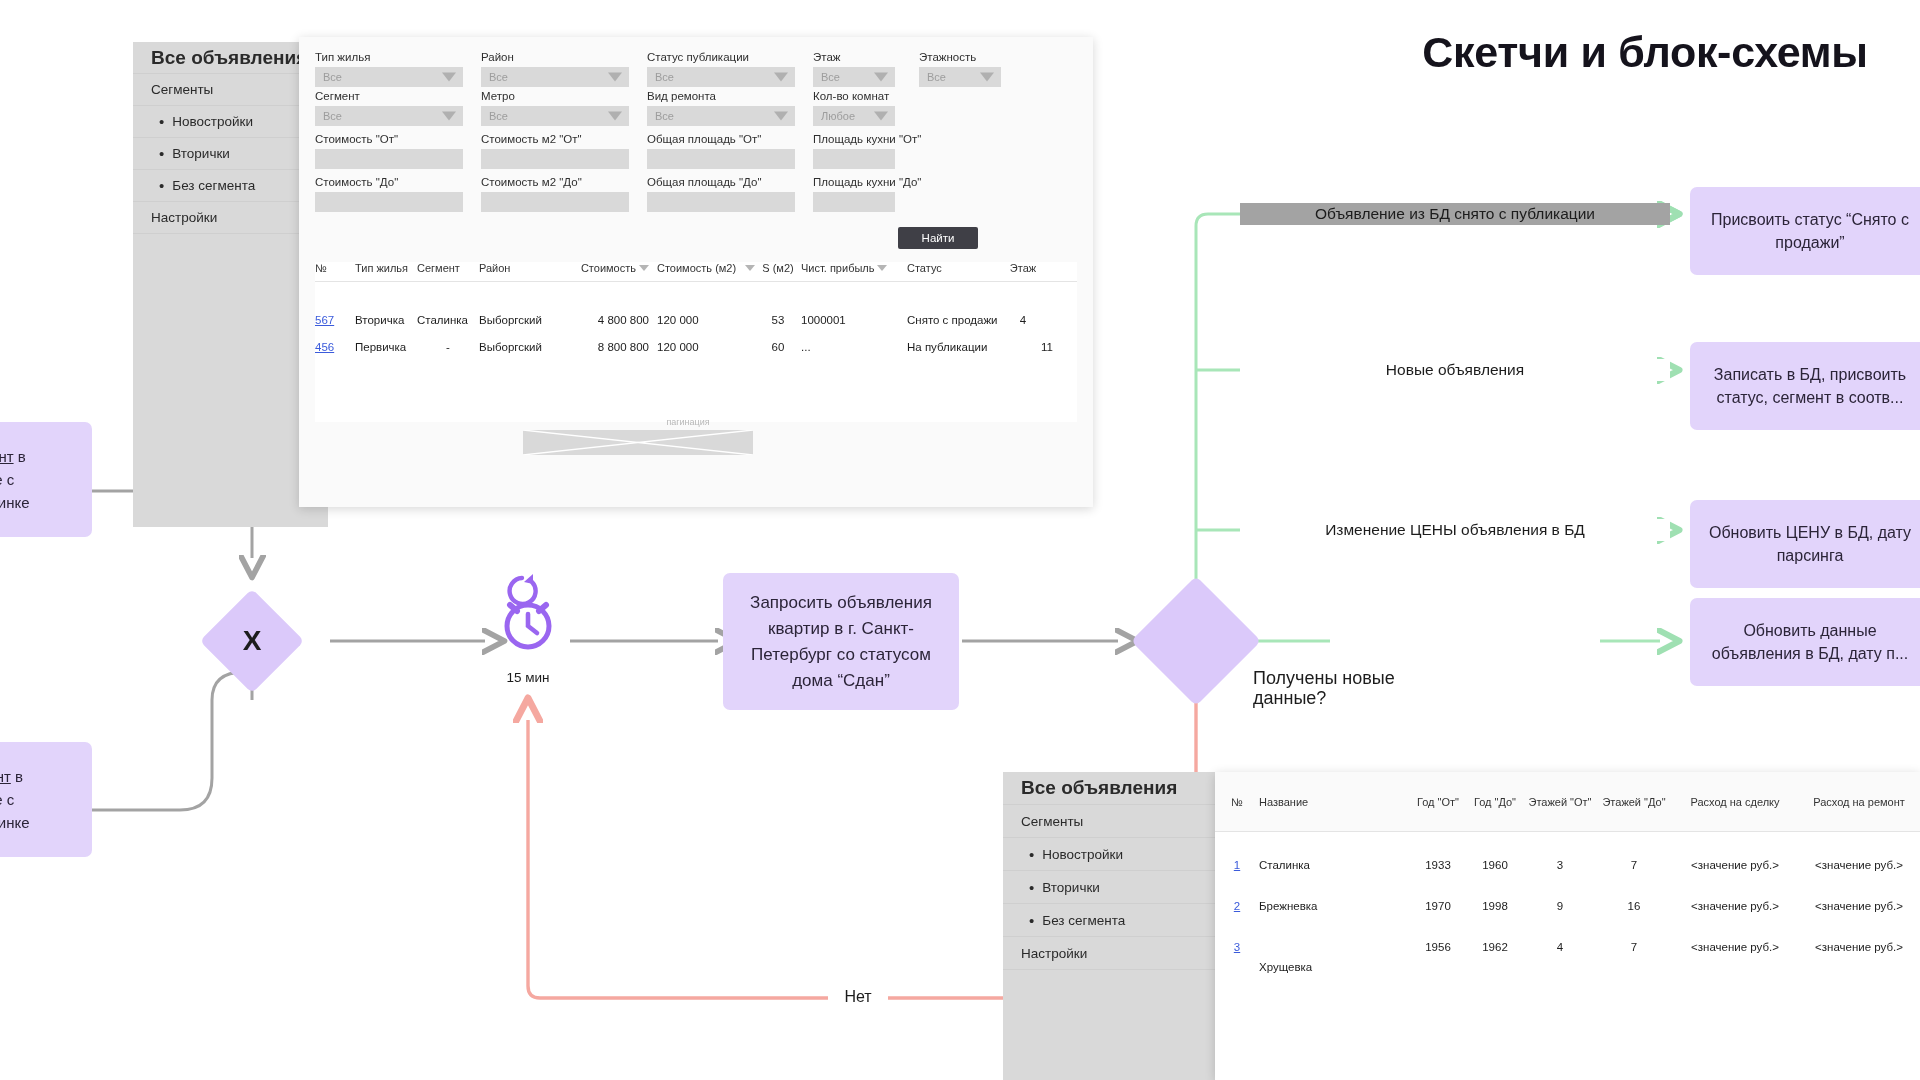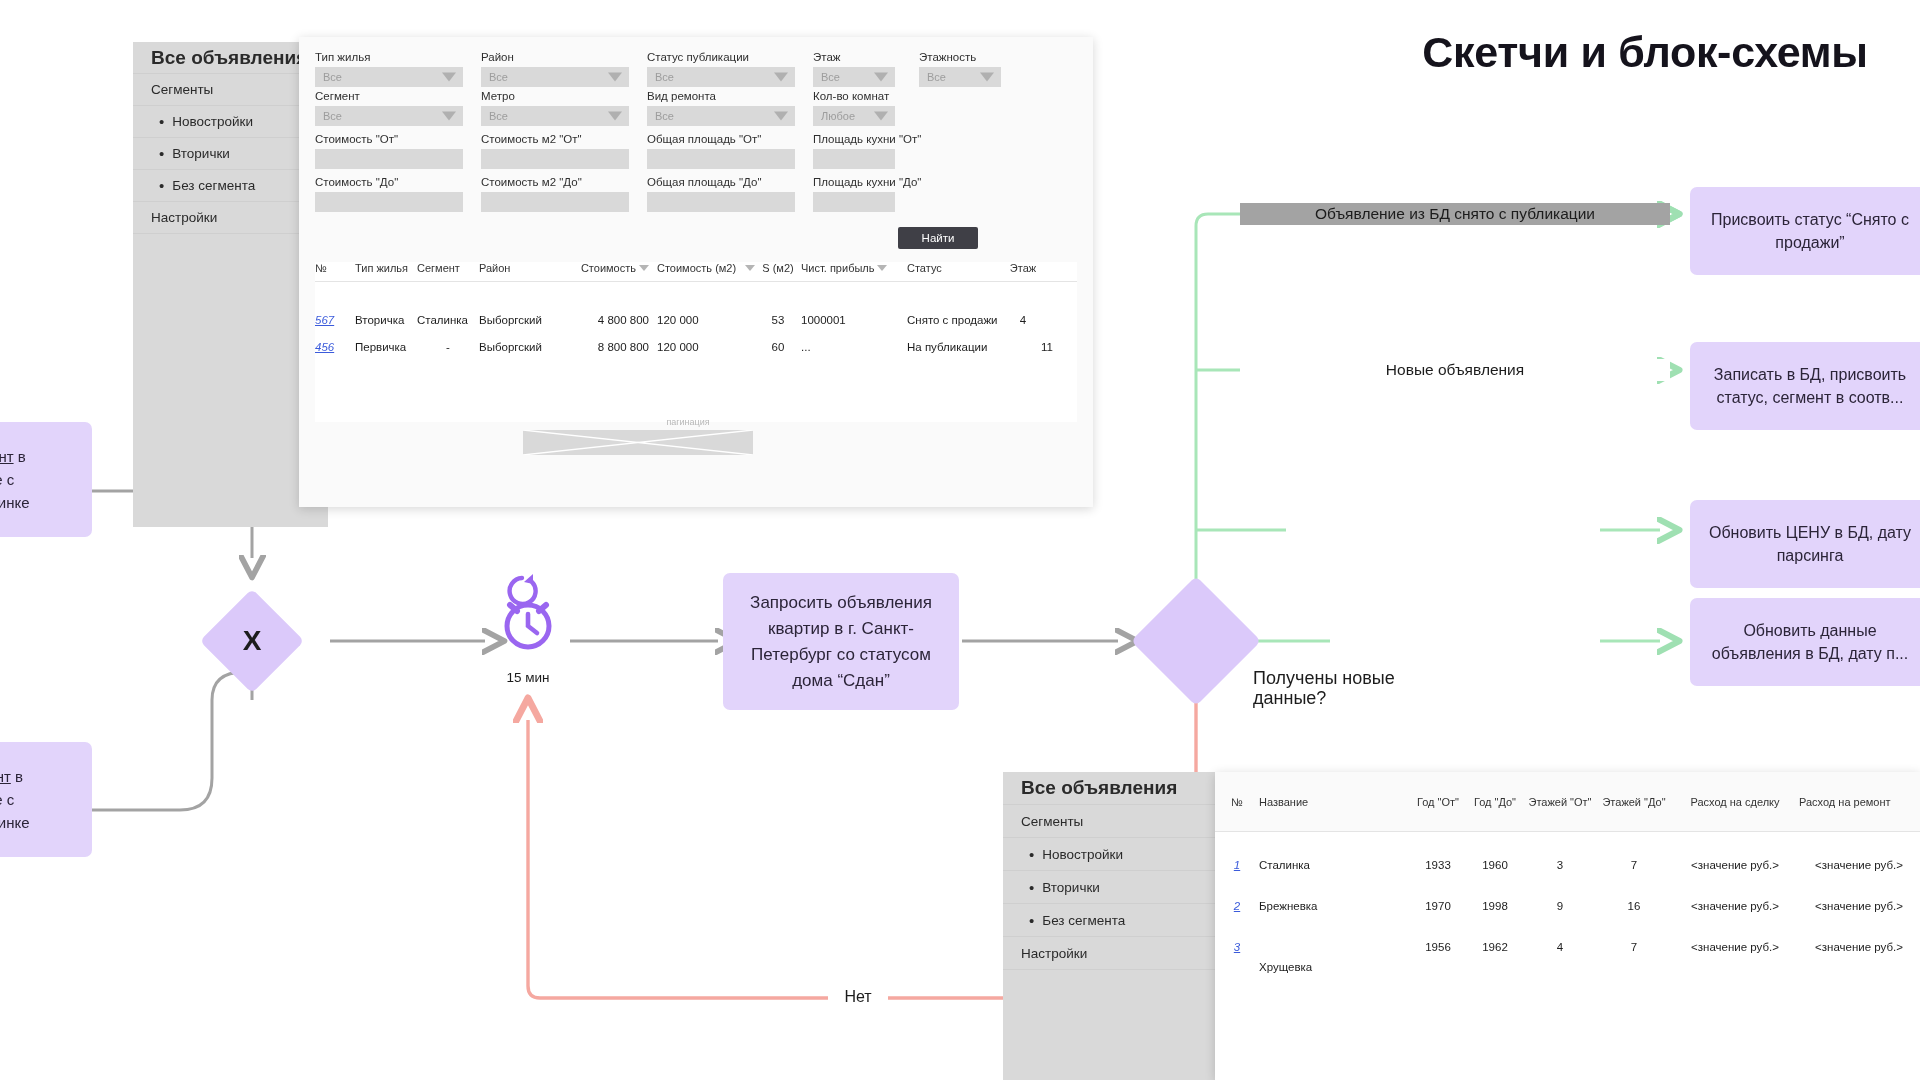--- a/index.html
+++ b/index.html
@@ -78,21 +78,21 @@
   .tbl .th{
     font-size:11px; color:#333; white-space:nowrap;
     display:flex; align-items:center; gap:3px;
   }
   .sortcaret{
     width:0;height:0;border-left:5px solid transparent;
     border-right:5px solid transparent;border-top:6px solid #b5b5b5;
   }
   .tbl .trow{ display:flex; align-items:center; height:27px; }
   .tbl .td{ font-size:11.5px; color:#1d1d1d; white-space:nowrap; }
-  .td.link{ color:#3b5bdb; text-decoration:underline;font-style:italic; }
+  .td.link{ color:#3b5bdb; text-decoration:underline; }
 
   .pagination-lbl{
     position:absolute; font-size:9px; color:#b8b8b8; text-align:center;
   }
   .pagination-box{
     position:absolute; background:#d9d9d9; overflow:hidden;
   }
   .pagination-box svg{ display:block; }
 
   
@@ -199,20 +199,21 @@
 
   <div class="flow-box big" style="left:723px; top:573px; width:236px; height:137px;">Запросить объявления квартир в г. Санкт-Петербург со статусом дома “Сдан”</div>
 
   <div class="diamond shape" style="left:1150px; top:595px; width:92px; height:92px;"></div>
   <div class="flow-label left" style="left:1253px; top:668px; width:180px; font-size:18px; line-height:20px;">Получены новые данные?</div>
 
   <div class="flow-label" style="left:828px; top:986px; width:60px; background:#fff; font-size:16px;">Нет</div>
 
   <div class="flow-label" style="left:1240px; top:203px; width:430px; background:#a3a3a3;">Объявление из БД снято с публикации</div>
   <div class="flow-label" style="left:1240px; top:359px; width:430px; background:#fff;">Новые объявления</div>
+  <div class="flow-label" style="left:1240px; top:519px; width:430px; background:#fff;">Изменение ЦЕНЫ объявления в БД</div>
 
   <div class="flow-box" style="left:1690px; top:187px; width:240px; height:88px;">Присвоить статус “Снято с продажи”</div>
   <div class="flow-box" style="left:1690px; top:342px; width:240px; height:88px;">Записать в БД, присвоить статус, сегмент в соотв...</div>
   <div class="flow-box" style="left:1690px; top:500px; width:240px; height:88px;">Обновить ЦЕНУ в БД, дату парсинга</div>
   <div class="flow-box" style="left:1690px; top:598px; width:240px; height:88px;">Обновить данные объявления в БД, дату п...</div>
 
   <div class="admin-win" style="left:133px; top:42px; width:960px; height:485px;">
 
     <div class="admin-sidebar" style="left:0; top:0; width:195px; height:485px;">
       <div class="side-item header">
@@ -461,21 +462,21 @@
           </div>
           <div class="th" style="width:74px; justify-content:center;">
             <span>Этажей "От"</span>
           </div>
           <div class="th" style="width:74px; justify-content:center;">
             <span>Этажей "До"</span>
           </div>
           <div class="th" style="width:128px; justify-content:center;">
             <span>Расход на сделку</span>
           </div>
-          <div class="th" style="width:120px; justify-content:flex-start;">
+          <div class="th" style="width:120px; justify-content:center;">
             <span>Расход на ремонт</span>
           </div>
         </div>
 
         <div class="trow" style="height:41px; margin-top:12px;">
           <div class="td link" style="width:44px; text-align:center;">1</div>
           <div class="td" style="width:150px;">Сталинка</div>
           <div class="td" style="width:58px; text-align:center;">1933</div>
           <div class="td" style="width:56px; text-align:center;">1960</div>
           <div class="td" style="width:74px; text-align:center;">3</div>

